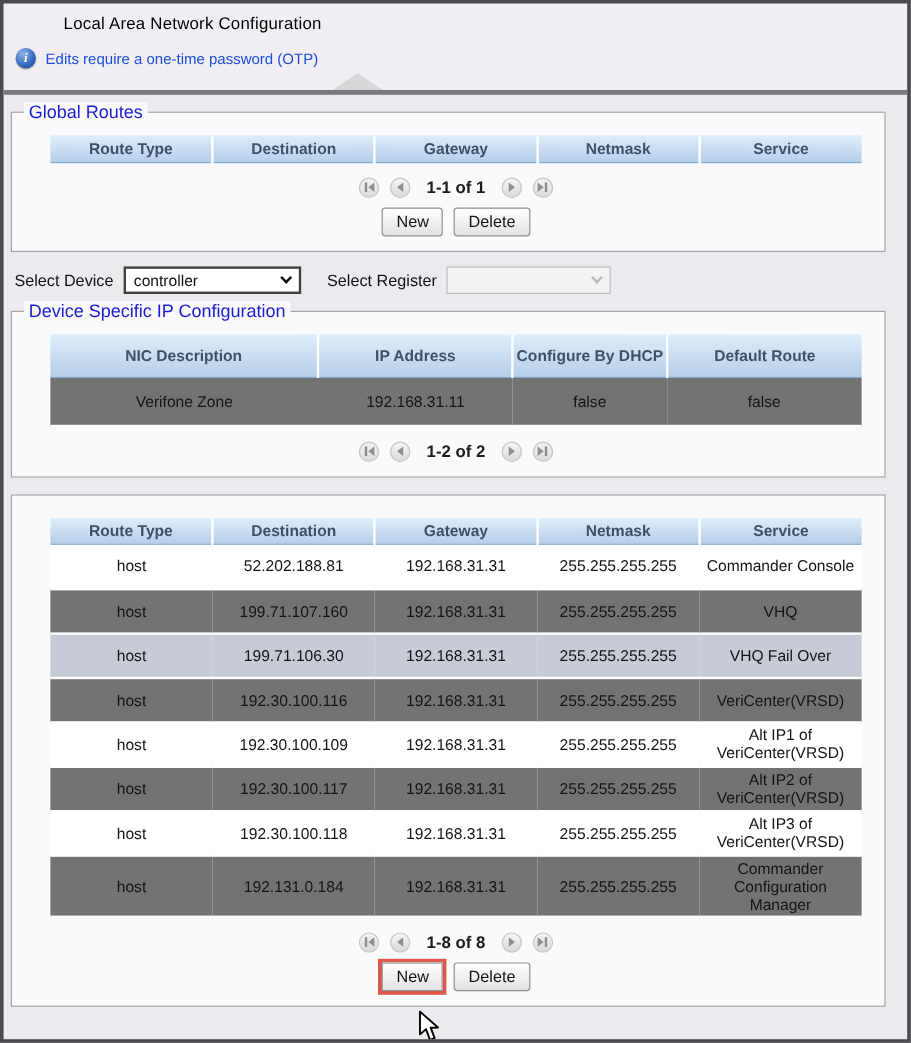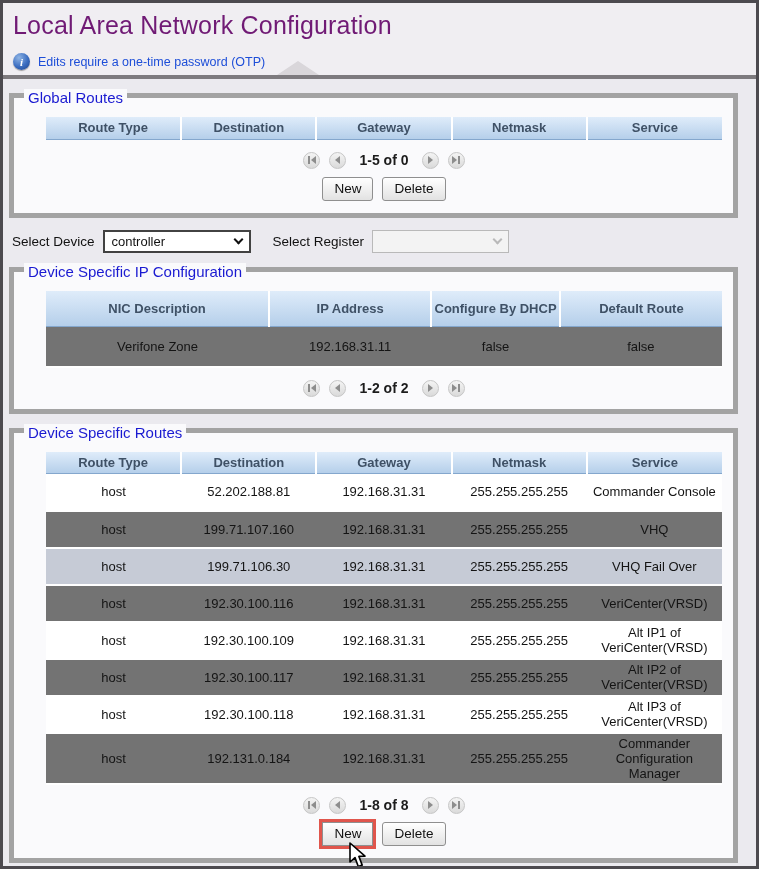--- a/index.html
+++ b/index.html
@@ -6,41 +6,41 @@
   html,body { width:759px; height:869px; }
   body { font-family:"Liberation Sans", sans-serif; background:#555; }
 
   .window {
     width:759px; height:869px; border:3px solid #4c4a4f; background:#ebeaef;
     position:relative; overflow:hidden;
   }
 
   
   .tophdr { background:#f0eef2; height:72px; padding:8px 10px 0; }
-  .page-title { font-size:25px; color:#701a75; letter-spacing:0.2px; }
+  .page-title { font-size:14px; color:#000000; letter-spacing:0.2px;margin-left:40px; }
   .otp-row { display:flex; align-items:center; gap:8px; margin-top:13px; }
   .info-icon {
     width:17px; height:17px; border-radius:50%;
     background:radial-gradient(circle at 35% 28%, #8fb4e4, #3a6cc0 55%, #1d4187);
     color:#fff; font-size:11px; font-weight:bold; font-family:"Liberation Serif",serif;
     display:flex; align-items:center; justify-content:center; font-style:italic;
     box-shadow:0 1px 1px rgba(0,0,0,.35);
   }
   .otp-text { color:#1d4ed8; font-size:12.5px; }
 
   .divider { height:4px; background:#7d7a7e; position:relative; }
   .divider .up-arrow {
     position:absolute; left:274px; bottom:4px; width:0; height:0;
     border-left:21px solid transparent; border-right:21px solid transparent;
     border-bottom:14px solid #d9d6da;
   }
 
   
   .fieldset {
-    margin:14px 18px 0 6px; border:5px solid #a3a3a3; background:#fafafc;
+    margin:14px 18px 0 6px; border:1px solid #a3a3a3; background:#fafafc;
     position:relative; padding:4px 0 12px;
   }
   .legend {
     position:absolute; top:-9px; left:10px; background:#fafafc; padding:0 4px;
     color:#1a1ad1; font-size:15px; line-height:17px;
   }
 
   
   table.grid { width:676px; margin:15px 0 0 32px; border-collapse:collapse; table-layout:fixed; }
   table.grid th {
@@ -131,21 +131,21 @@
         </thead>
     </table>
     <div class="pager">
       <span class="pgbtn">
           <span class="bar"></span>
           <span class="tri-l"></span>
         </span>
       <span class="pgbtn">
           <span class="tri-l"></span>
         </span>
-      <span class="pg-label">1-5 of 0</span>
+      <span class="pg-label">1-1 of 1</span>
       <span class="pgbtn">
           <span class="tri-r"></span>
         </span>
       <span class="pgbtn">
           <span class="tri-r"></span>
           <span class="bar"></span>
         </span>
     </div>
     <div class="btn-row">
       <button class="win">New</button>
@@ -199,21 +199,20 @@
           <span class="tri-r"></span>
         </span>
       <span class="pgbtn">
           <span class="tri-r"></span>
           <span class="bar"></span>
         </span>
     </div>
   </div>
 
   <div class="fieldset">
-    <span class="legend">Device Specific Routes</span>
     <table class="grid routes-table">
       <thead>
           <tr>
             <th>Route Type</th>
             <th>Destination</th>
             <th>Gateway</th>
             <th>Netmask</th>
             <th>Service</th>
           </tr>
         </thead>

